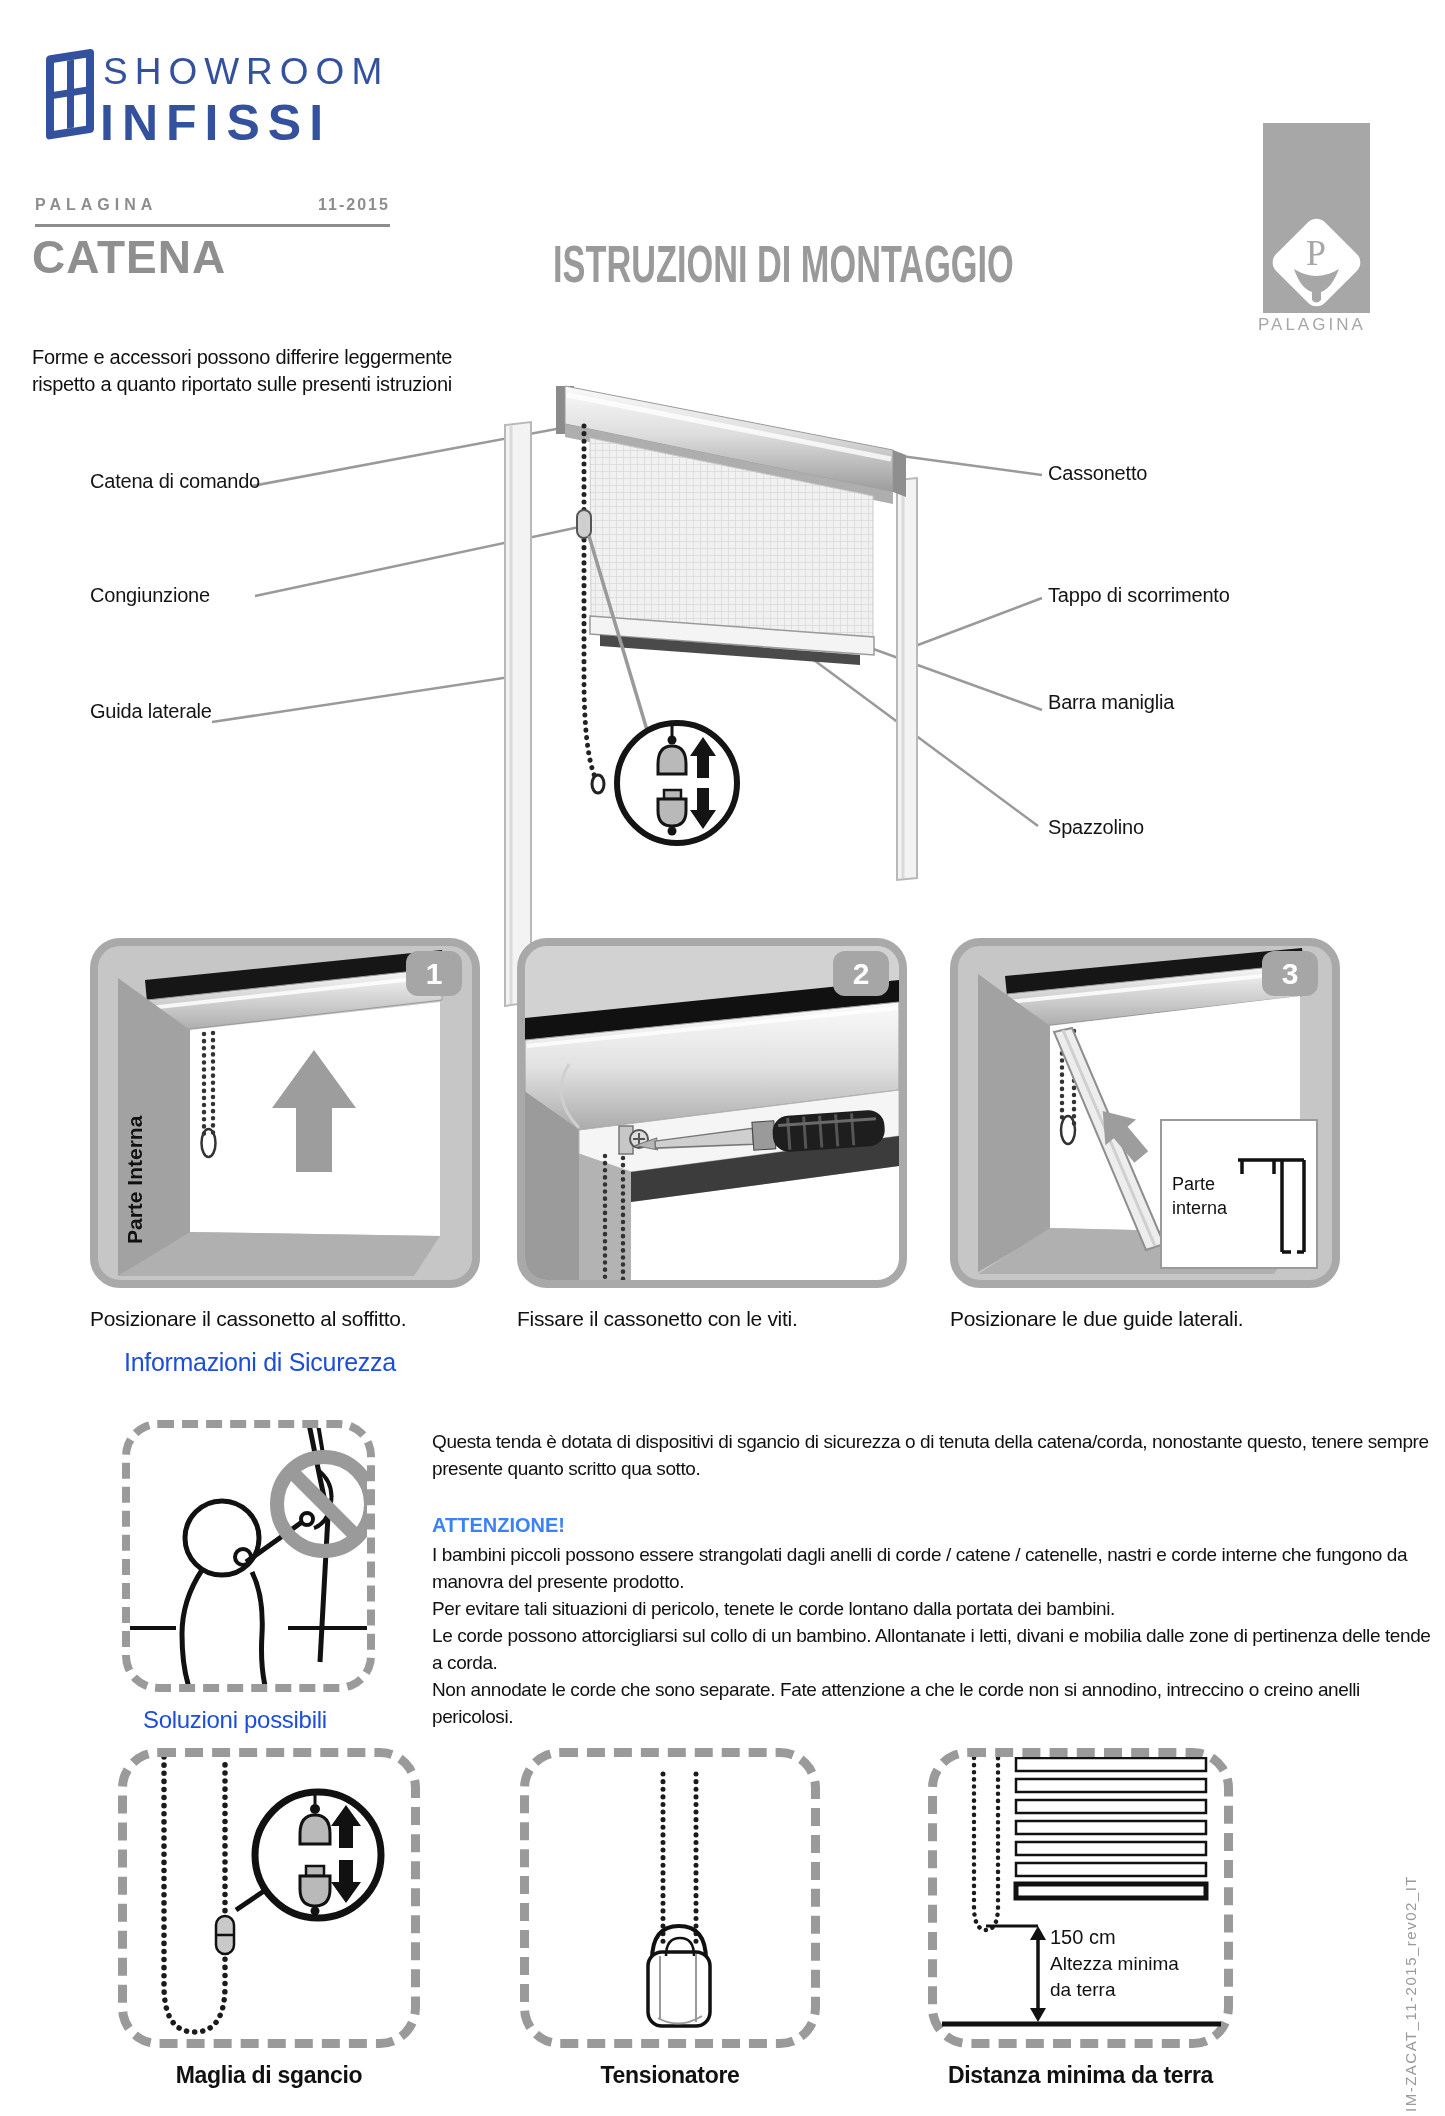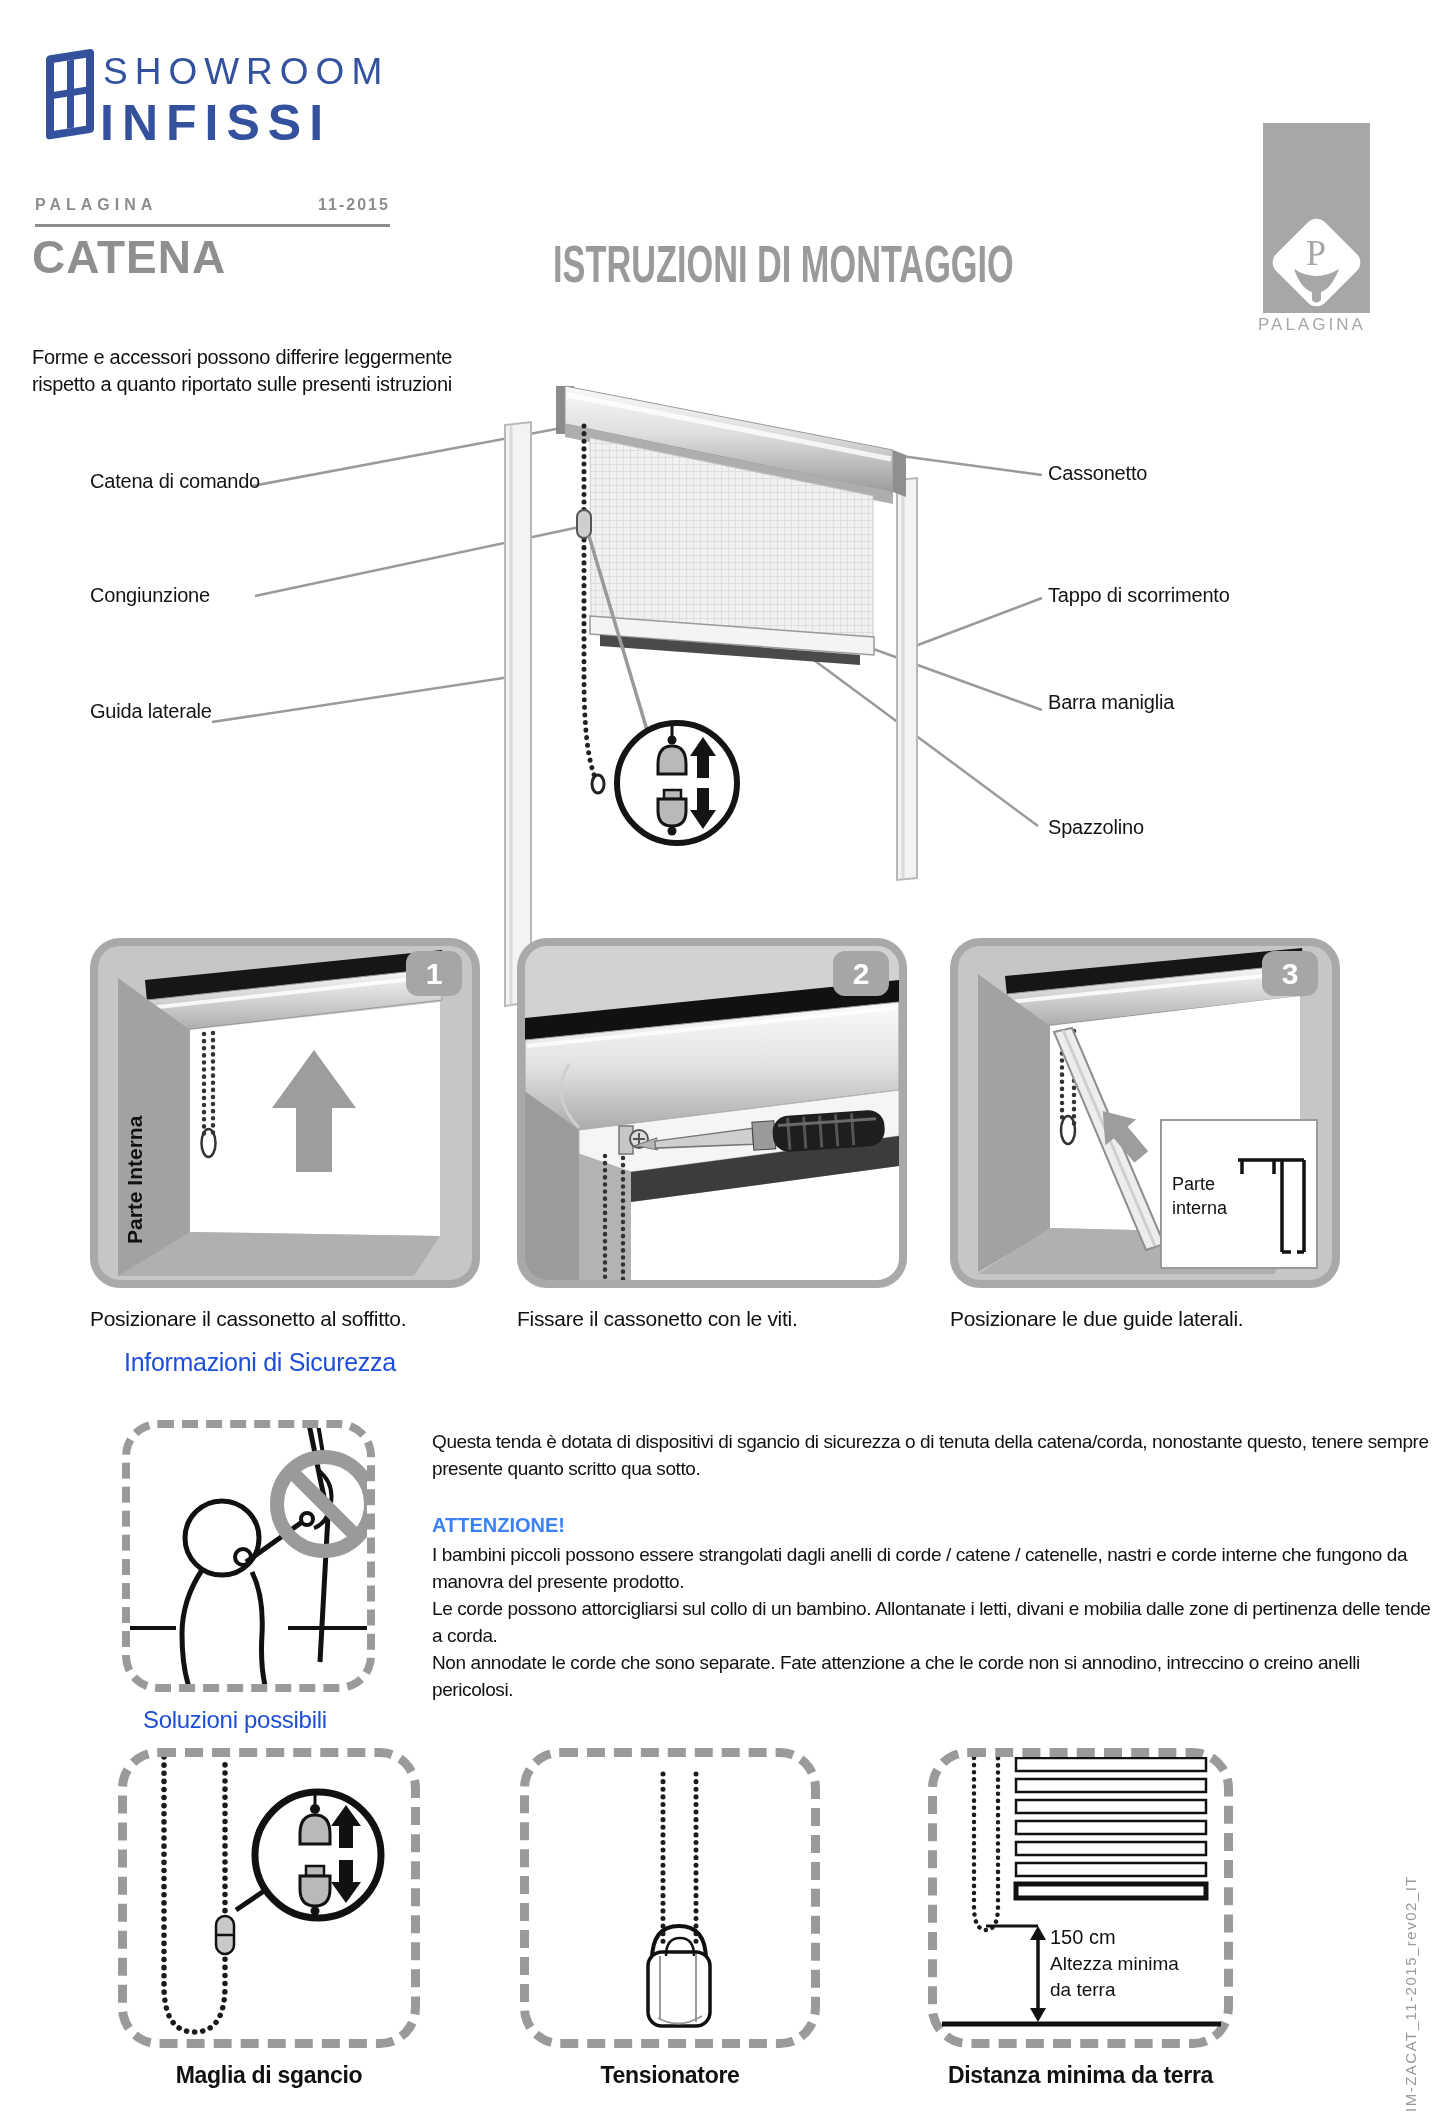--- a/index.html
+++ b/index.html
@@ -261,20 +261,21 @@
       <path d="M196,50 Q214,64 208,88 Q204,104 192,108" fill="none" stroke="#111" stroke-width="4"></path>
       <circle cx="202" cy="84" r="47" fill="none" stroke="#9a9a9a" stroke-width="14"></circle>
       <line x1="169" y1="51" x2="235" y2="117" stroke="#9a9a9a" stroke-width="14"></line>
     </svg>
   </div>
 
   <div class="body-text" style="left:432px;top:1428px;width:1008px;">Questa tenda è dotata di dispositivi di sgancio di sicurezza o di tenuta della catena/corda, nonostante questo, tenere sempre presente quanto scritto qua sotto.</div>
   <div class="warn-title" style="left:432px;top:1514px;">ATTENZIONE!</div>
   <div class="body-text" style="left:432px;top:1541px;width:1008px;">
     <div>I bambini piccoli possono essere strangolati dagli anelli di corde / catene / catenelle, nastri e corde interne che fungono da manovra del presente prodotto.</div>
+    <div>Per evitare tali situazioni di pericolo, tenete le corde lontano dalla portata dei bambini.</div>
     <div>Le corde possono attorcigliarsi sul collo di un bambino. Allontanate i letti, divani e mobilia dalle zone di pertinenza delle tende a corda.</div>
     <div>Non annodate le corde che sono separate. Fate attenzione a che le corde non si annodino, intreccino o creino anelli pericolosi.</div>
   </div>
 
   <div class="sec-heading" style="left:143px;top:1706px;font-size:24px;">Soluzioni possibili</div>
 
   <div class="sol-panel" style="left:118px;top:1748px;width:302px;height:300px;">
     <svg width="284" height="282" viewBox="9 9 284 282">
       <path d="M46,9 V238 Q46,284 76.5,284 Q107,284 107,238 V9" fill="none" stroke="#1b1b1b" stroke-width="5.5" stroke-linecap="round" stroke-dasharray="0.1 8"></path>
       <rect x="98" y="168" width="18" height="38" rx="9" fill="#c9c9c9" stroke="#111" stroke-width="2.5"></rect>

